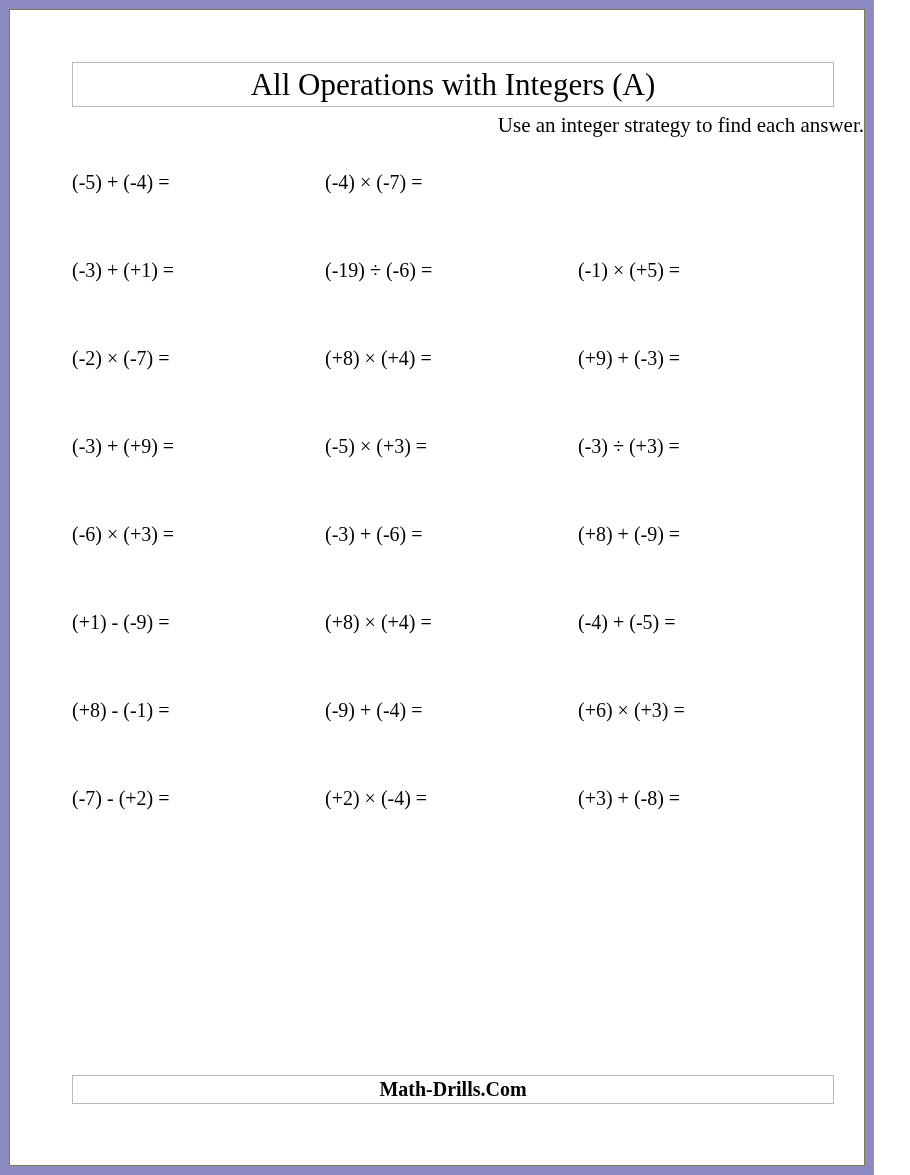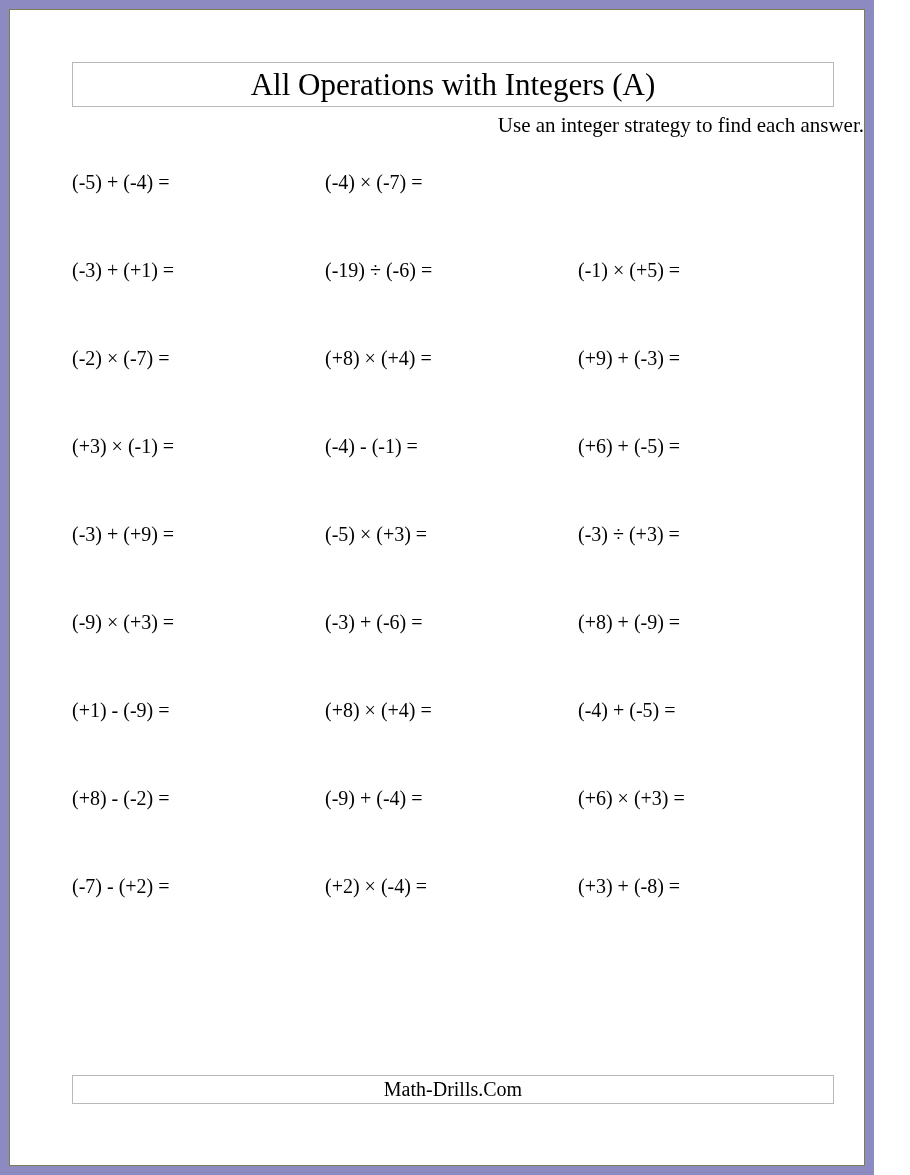--- a/index.html
+++ b/index.html
@@ -67,20 +67,21 @@
     top: 1065px;
     width: 760px;
     height: 27px;
     border: 1px solid var(--box-border, #b9b9b9);
     text-align: center;
   }
   .footer-box .footer-text {
     display: block;
     font-size: 20px;
     line-height: 27px;
+    font-weight: bold;
   }
 </style>
 </head>
 <body>
 
 <div class="page">
   <div class="inner">
 
     <div class="title-box">
       <span class="title-text">All Operations with Integers (A)</span>
@@ -97,41 +98,36 @@
         <div class="pcell">(-3) + (+1) =</div>
         <div class="pcell">(-19) ÷ (-6) =</div>
         <div class="pcell">(-1) × (+5) =</div>
       </div>
       <div class="prow">
         <div class="pcell">(-2) × (-7) =</div>
         <div class="pcell">(+8) × (+4) =</div>
         <div class="pcell">(+9) + (-3) =</div>
       </div>
       <div class="prow">
-        <div class="pcell">(+3) × (-1) =</div>
-        <div class="pcell">(-4) - (-1) =</div>
-        <div class="pcell">(+6) + (-5) =</div>
-      </div>
-      <div class="prow">
         <div class="pcell">(-3) + (+9) =</div>
         <div class="pcell">(-5) × (+3) =</div>
         <div class="pcell">(-3) ÷ (+3) =</div>
       </div>
       <div class="prow">
-        <div class="pcell">(-9) × (+3) =</div>
+        <div class="pcell">(-6) × (+3) =</div>
         <div class="pcell">(-3) + (-6) =</div>
         <div class="pcell">(+8) + (-9) =</div>
       </div>
       <div class="prow">
         <div class="pcell">(+1) - (-9) =</div>
         <div class="pcell">(+8) × (+4) =</div>
         <div class="pcell">(-4) + (-5) =</div>
       </div>
       <div class="prow">
-        <div class="pcell">(+8) - (-2) =</div>
+        <div class="pcell">(+8) - (-1) =</div>
         <div class="pcell">(-9) + (-4) =</div>
         <div class="pcell">(+6) × (+3) =</div>
       </div>
       <div class="prow">
         <div class="pcell">(-7) - (+2) =</div>
         <div class="pcell">(+2) × (-4) =</div>
         <div class="pcell">(+3) + (-8) =</div>
       </div>
     </div>
 

